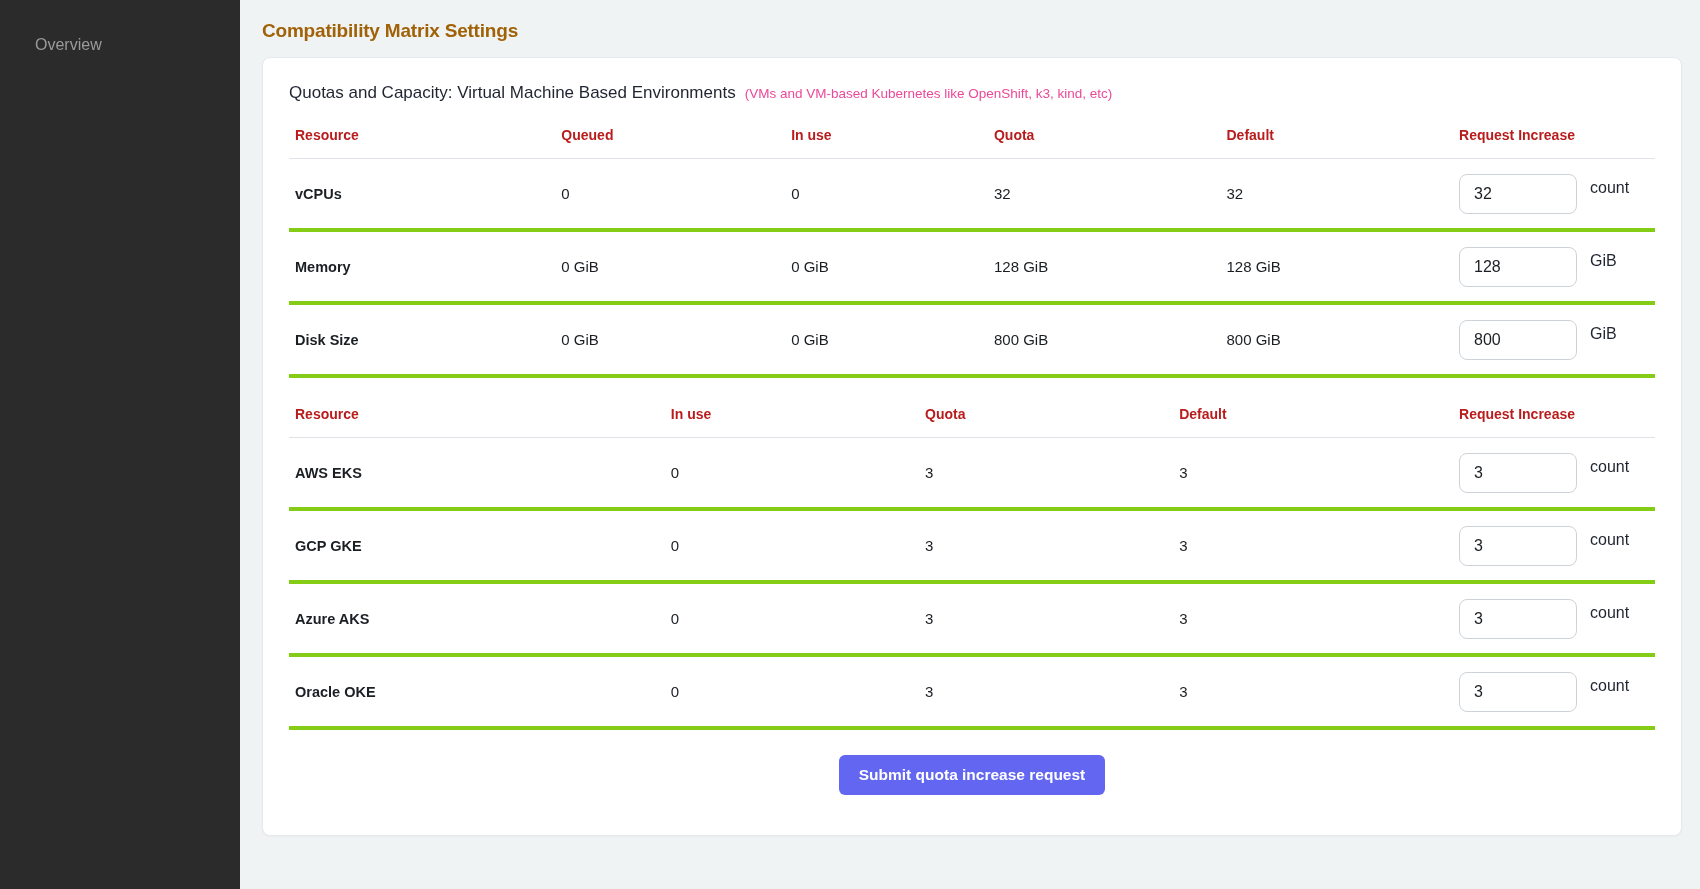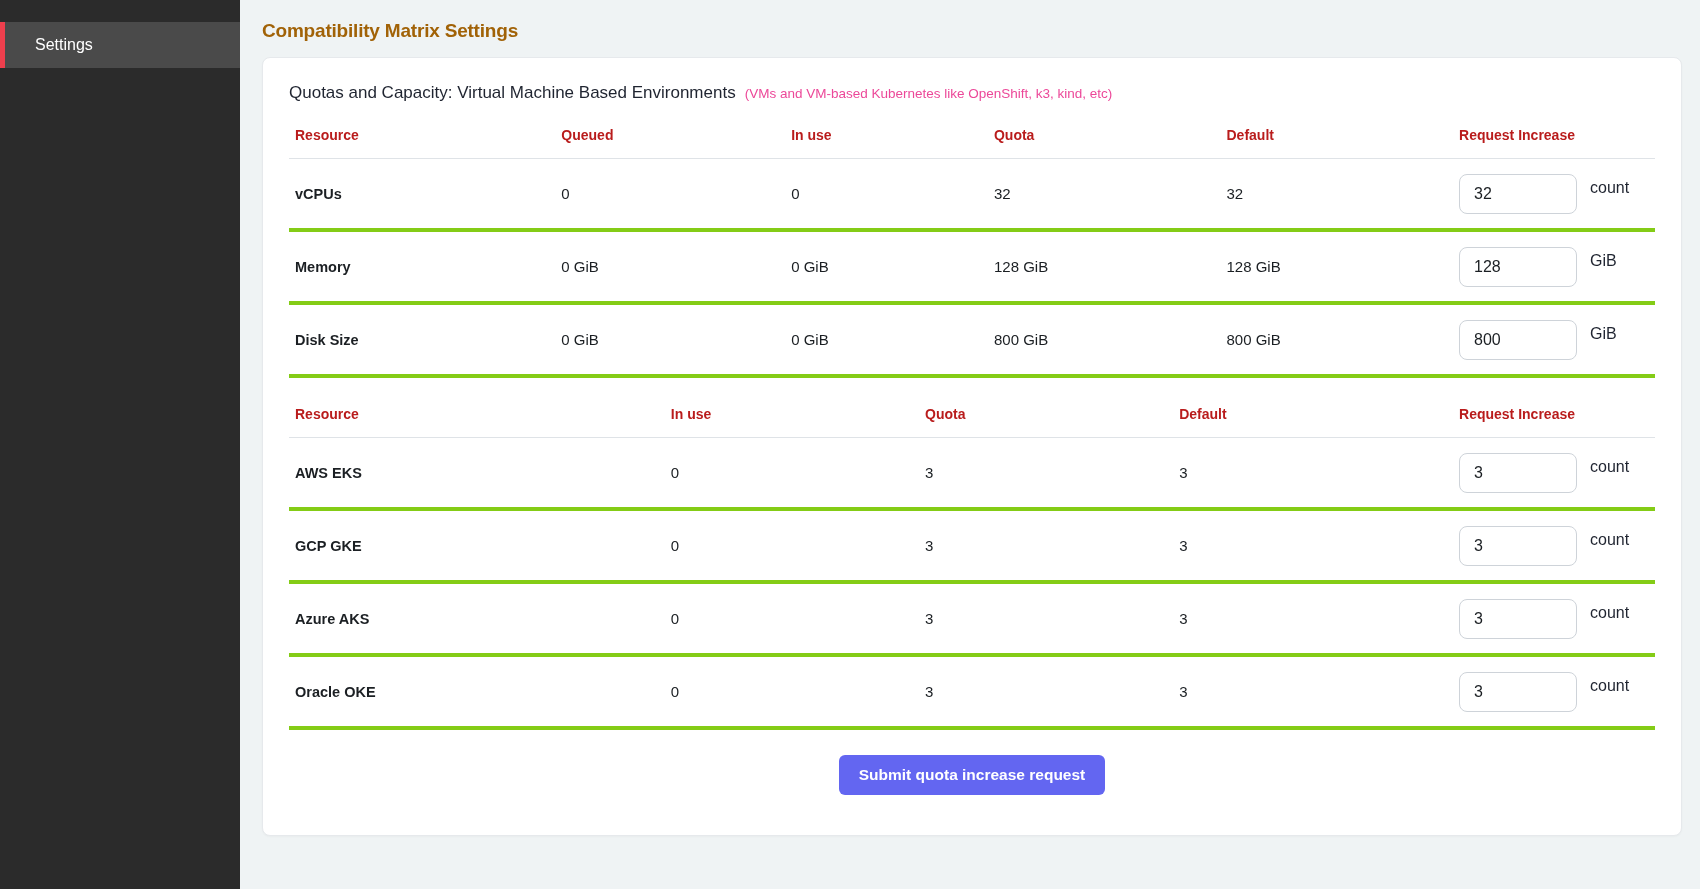--- a/index.html
+++ b/index.html
@@ -142,22 +142,22 @@
     border: none;
     border-radius: 6px;
     padding: 11px 20px;
     cursor: pointer;
   }
 </style>
 </head>
 <body>
 
 <nav class="sidebar">
-  <div class="side-item active">
-    <span>Settings</span>
+  <div class="side-item">
+    <span>Overview</span>
   </div>
 </nav>
 
 <main class="main">
   <h1 class="page-title">Compatibility Matrix Settings</h1>
 
   <div class="card">
 
     <section>
       <div class="section-heading">

